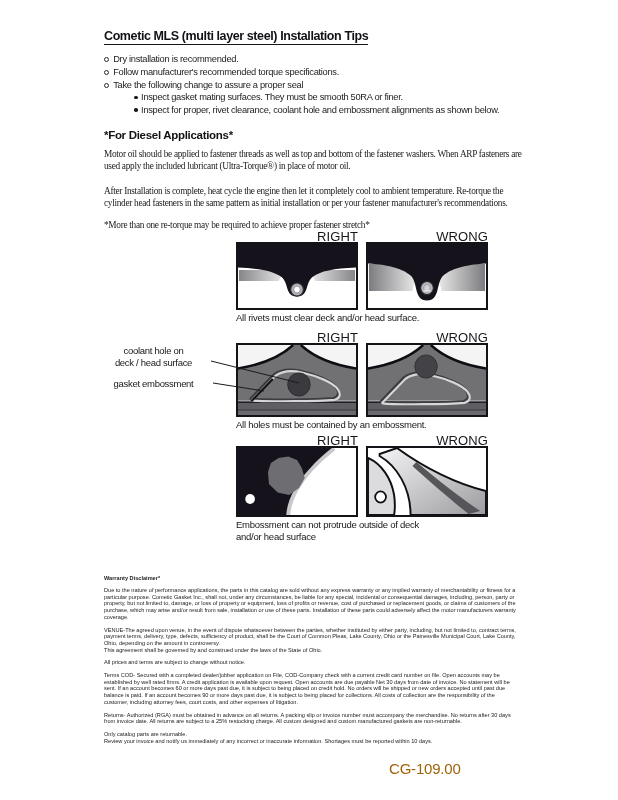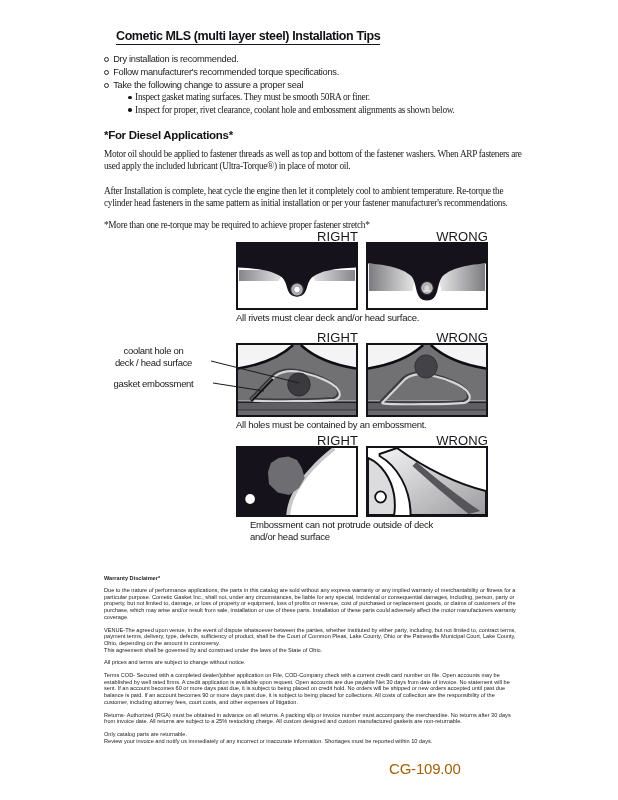--- a/index.html
+++ b/index.html
@@ -5,25 +5,25 @@
   html,body{margin:0;padding:0;background:#e8e8e8;}
   .page{
     position:relative;width:618px;height:800px;background:#ffffff;
     font-family:"Liberation Sans","DejaVu Sans",sans-serif;color:#1c1c20;
     overflow:hidden;margin:0 auto;
   }
   
   .content{position:absolute;left:104px;top:26px;width:424px;}
   .title{
     display:inline-block;font-size:12.5px;font-weight:bold;letter-spacing:-0.4px;
-    margin:0 0 8px 12px;border-bottom:1.5px solid #15151a;padding-bottom:1px;color:#121216;
+    margin:0 0 8px 0;border-bottom:1.5px solid #15151a;padding-bottom:1px;color:#121216;
   }
   .bullet{display:flex;font-size:9.3px;letter-spacing:-0.3px;line-height:12.8px;}
   .bullet .mk-o{flex:0 0 auto;width:3.2px;height:3.2px;border:1px solid #2a2a2e;border-radius:50%;margin:4px 4px 0 0;}
-  .bullet.sub{margin-left:24px;font-family:Liberation Serif, serif;}
+  .bullet.sub{margin-left:30px;}
   .bullet .mk-f{flex:0 0 auto;width:3.6px;height:3.6px;background:#17171b;border-radius:50%;margin:4.2px 3.5px 0 0;}
   .diesel-head{font-size:11.5px;font-weight:bold;letter-spacing:-0.3px;margin:12px 0 7px 0;color:#121216;}
   .para{font-size:9.3px;letter-spacing:-0.3px;line-height:12px;margin:0 0 10px 0;width:422px;font-family:Liberation Serif, serif;}
   
   .dg-label{position:absolute;width:122px;text-align:right;font-size:13px;letter-spacing:0.1px;color:#17171b;text-decoration:underline;}
   .panel{position:absolute;border:2px solid #131318;background:#fff;}
   .panel svg{display:block;}
   .caption{position:absolute;font-size:9.5px;letter-spacing:-0.25px;line-height:12px;color:#17171b;}
   .ann{position:absolute;left:95px;width:117px;text-align:center;font-size:9.5px;letter-spacing:-0.3px;line-height:11.5px;color:#17171b;}
   .leader{position:absolute;left:204px;top:352px;overflow:visible;z-index:5;}
@@ -202,21 +202,21 @@
         </linearGradient>
       </defs>
       <rect x="0" y="0" width="122" height="67" fill="#ffffff"></rect>
       <path d="M0,10 C14,16 24,30 27,47 C28,54 28,61 27,67 L0,67 Z" fill="#dcdcde" stroke="#101014" stroke-width="2"></path>
       <path d="M30,0 C58,20 92,36 122,43 L122,67 L44,67 C44,40 30,18 12,8 L12,6 C18,4 24,2 30,0 Z" fill="url(#g3w)" stroke="#0f0f13" stroke-width="2"></path>
       <path d="M50,14 C72,32 96,50 116,63 L104,66 C86,52 64,34 46,18 Z" fill="#55555a"></path>
       <circle cx="13" cy="49" r="5.6" fill="#ffffff" stroke="#0f0f13" stroke-width="1.8"></circle>
     </svg>
   </div>
 
-  <div class="caption" style="left:236px;top:519px;width:250px;margin-left:14px;">
+  <div class="caption" style="left:236px;top:519px;width:250px;">
     <span>Embossment can not protrude outside of deck</span><br>
     <span>and/or head surface</span>
   </div>
 
   <div class="disclaimer">
     <h2>Warranty Disclaimer*</h2>
     <p>Due to the nature of performance applications, the parts in this catalog are sold without any express warranty or any implied warranty of merchantability or fitness for a particular purpose.  Cometic Gasket Inc., shall not, under any circumstances, be liable for any special, incidental or consequential damages, including, person, party or property, but not limited to, damage, or loss of property or equipment, loss of profits or revenue, cost of purchased or replacement goods, or claims of customers of the purchase, which may arise and/or result from sale, installation or use of these parts.  Installation of these parts could adversely affect the motor manufacturers warranty coverage.</p>
     <p>VENUE-The agreed upon venue, in the event of dispute whatsoever between the parties, whether instituted by either party, including, but not limited to, contract terms, payment terms, delivery, type, defects, sufficiency of product, shall be the Court of Common Pleas, Lake County, Ohio or the Painesville Municipal Court, Lake County, Ohio, depending on the amount in controversy.</p>
     <p class="nogap">This agreement shall be governed by and construed under the laws of the State of Ohio.</p>
     <p>All prices and terms are subject to change without notice.</p>

